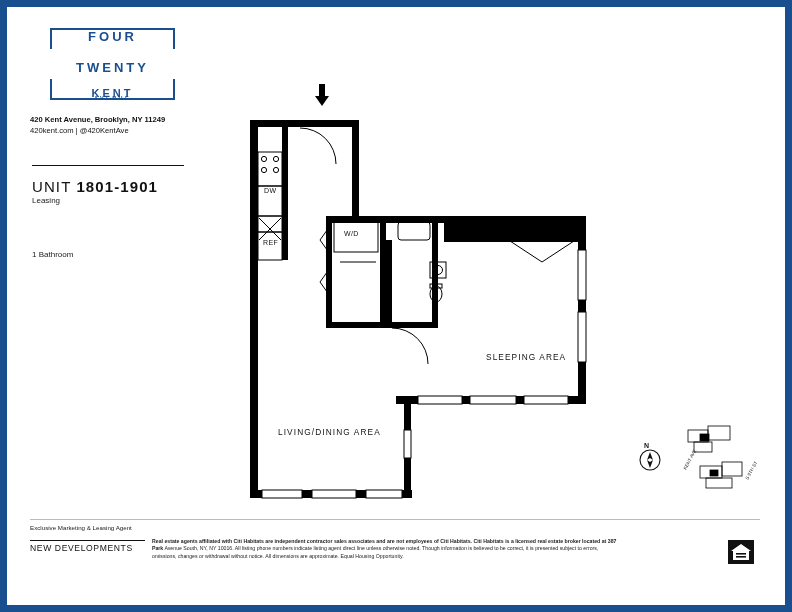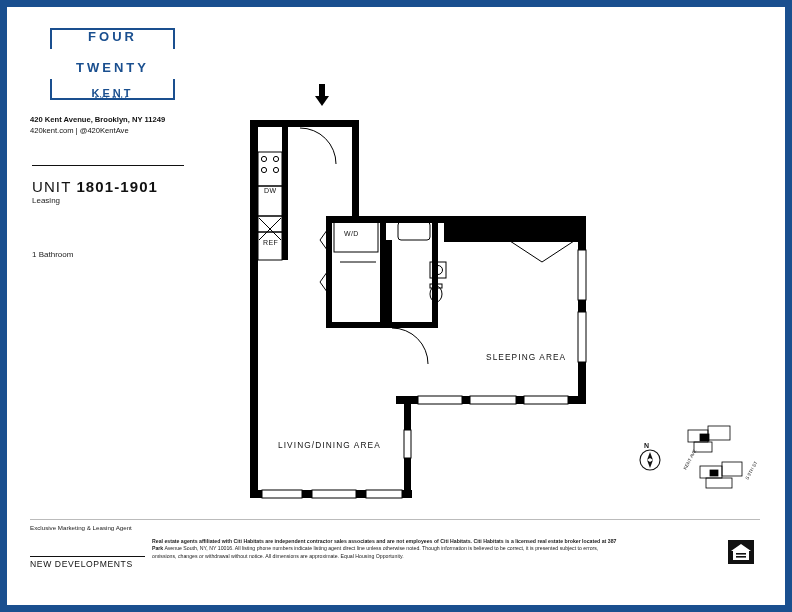--- a/index.html
+++ b/index.html
@@ -146,21 +146,21 @@
     width: 115px;
   }
   .ch-name {
     font-size: 15px;
     letter-spacing: 0.3px;
     font-weight: bold;
     color: #111111;
     white-space: nowrap;
   }
   .ch-sub {
-    margin-top: 20px;
+    margin-top: 4px;
     font-size: 8.6px;
     letter-spacing: 0.6px;
     color: #111111;
     border-top: 1px solid #111;
     padding-top: 2px;
     white-space: nowrap;
   }
   .disclaimer {
     position: absolute;
     left: 152px; top: 538px;
@@ -312,21 +312,21 @@
 
     <g>
       <circle cx="650" cy="460" r="10" fill="none" stroke="#111" stroke-width="1.1"></circle>
       <polygon points="650,452 653,460 650,458 647,460" fill="#111"></polygon>
       <polygon points="650,468 653,460 650,462 647,460" fill="#111"></polygon>
       <text x="644" y="448" font-family="Liberation Sans, sans-serif" font-size="7" font-weight="bold" fill="#111">N</text>
     </g>
   </svg>
 
   <div class="room-label" style="left:486px; top:320px;">SLEEPING AREA</div>
-  <div class="room-label" style="left:278px; top:408px;">LIVING/DINING AREA</div>
+  <div class="room-label" style="left:278px; top:395px;">LIVING/DINING AREA</div>
 
   <div class="appl-label" style="left:264px; top:187px;">DW</div>
   <div class="appl-label" style="left:263px; top:239px;">REF</div>
   <div class="appl-label" style="left:344px; top:230px;">W/D</div>
 
   <div class="footer-rule"></div>
   <div class="exclusive">Exclusive Marketing &amp; Leasing Agent</div>
 
   <div class="ch-logo">
     <div class="ch-sub">NEW DEVELOPMENTS</div>

